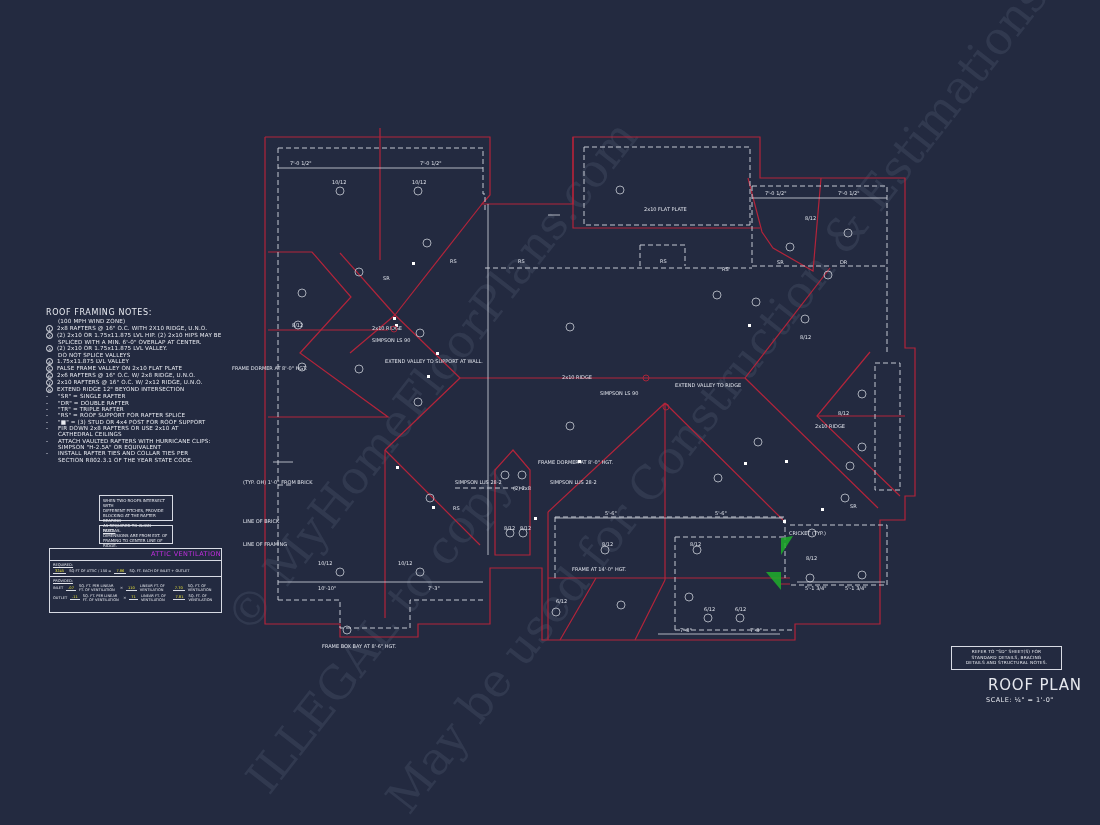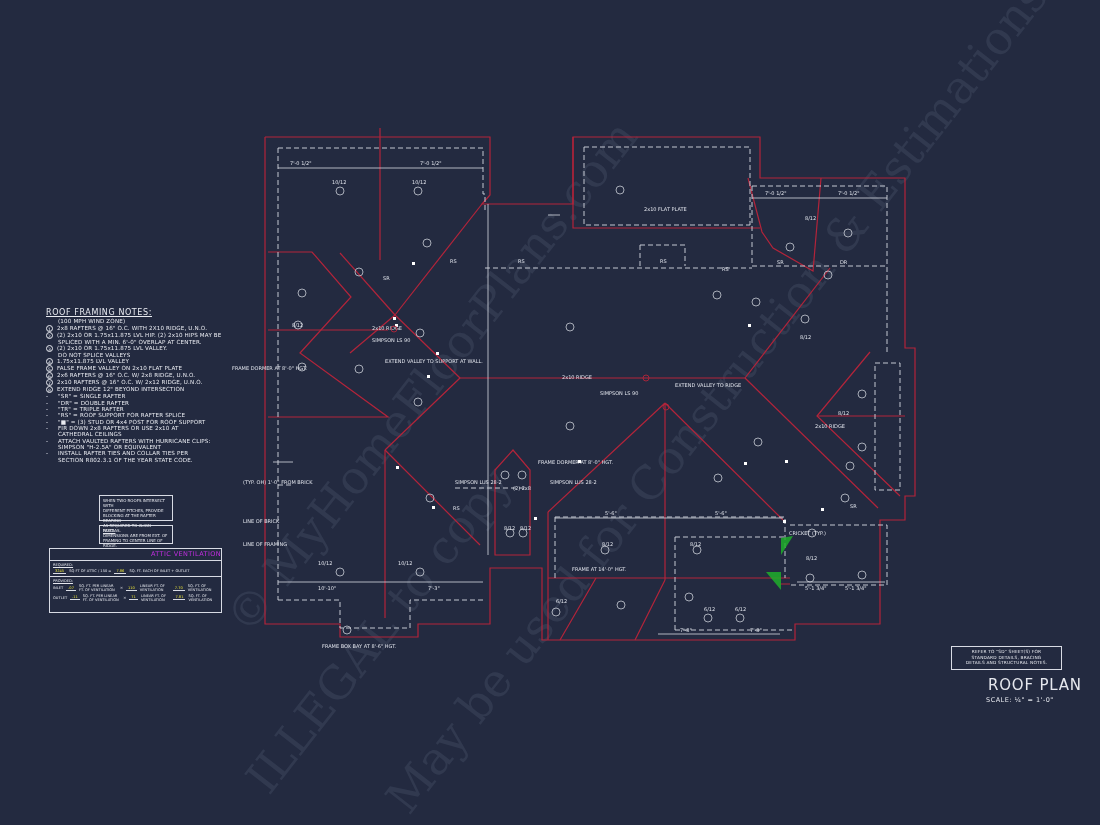--- a/index.html
+++ b/index.html
@@ -1,21 +1,21 @@
 <!DOCTYPE html>
 <html><head>
 <meta charset="utf-8">
 <style>
   html,body{margin:0;padding:0;}
   body{width:1100px;height:825px;background:#232a40;overflow:hidden;position:relative;font-family:"DejaVu Sans Mono","Liberation Mono",monospace;color:#e6e8ee;}
   .sheet{position:absolute;left:0;top:0;width:1100px;height:825px;}
   svg text{font-family:"DejaVu Sans","Liberation Sans",sans-serif;fill:#dfe2ea;}
   .t5{font-size:5px;}
   .notes{position:absolute;left:46px;top:310px;width:230px;font-family:"DejaVu Sans","Liberation Sans",sans-serif;font-size:5.6px;line-height:6.35px;color:#e9ebf1;letter-spacing:.15px;}
-  .notes .title{font-size:8px;text-decoration:underline;letter-spacing:.6px;margin-bottom:2px;}
+  .notes .title{font-size:8px;letter-spacing:.6px;margin-bottom:2px;}
   .notes .row{display:flex;white-space:nowrap;}
   .notes .mk{width:12px;flex:none;text-align:left;}
   .notes .mk.c{display:inline-block;width:7px;height:7px;border:1px solid #e9ebf1;border-radius:50%;font-size:4.5px;line-height:7px;text-align:center;margin-right:4px;box-sizing:border-box;}
   .box{position:absolute;border:1px solid #d8dbe4;font-family:"DejaVu Sans","Liberation Sans",sans-serif;font-size:4px;line-height:5px;color:#e6e8ee;padding:2px 3px;box-sizing:border-box;}
   .vent{position:absolute;left:49px;top:548px;width:173px;height:65px;border:1px solid #d8dbe4;font-family:"DejaVu Sans","Liberation Sans",sans-serif;font-size:3.6px;color:#e6e8ee;box-sizing:border-box;}
   .vent .vt{height:11px;border-bottom:1px solid #d8dbe4;color:#c22de0;font-size:6.5px;text-align:right;line-height:11px;letter-spacing:.4px;}
   .vent .sec{padding:2px 3px;border-bottom:1px solid #d8dbe4;}
   .vent .sec:last-child{border-bottom:none;}
   .vent .lbl{text-decoration:underline;}
   .vent .line{display:flex;gap:3px;align-items:center;margin-top:1.5px;white-space:nowrap;}

